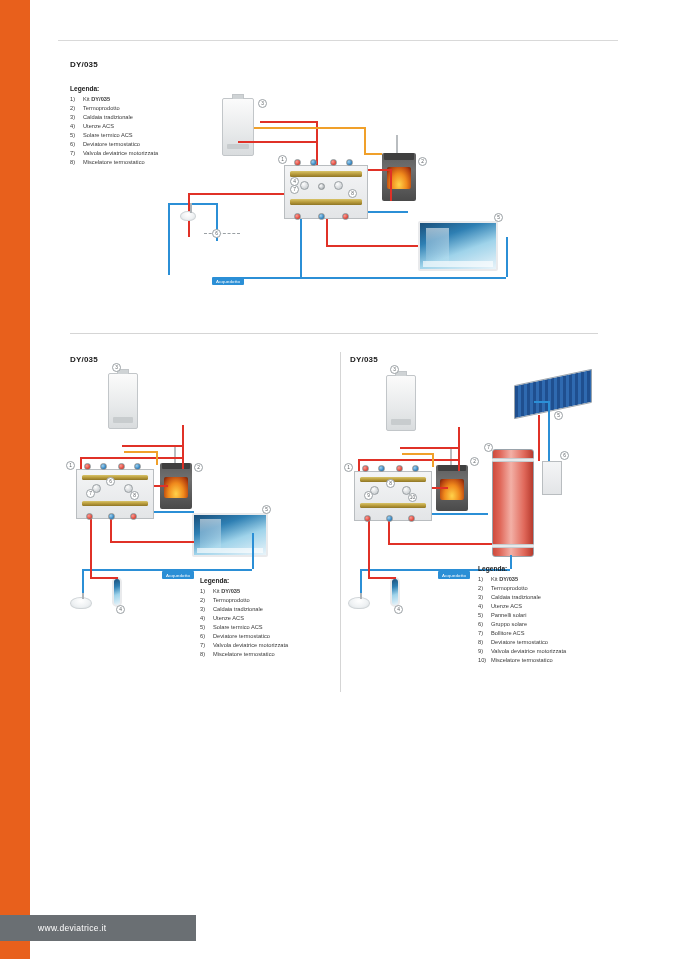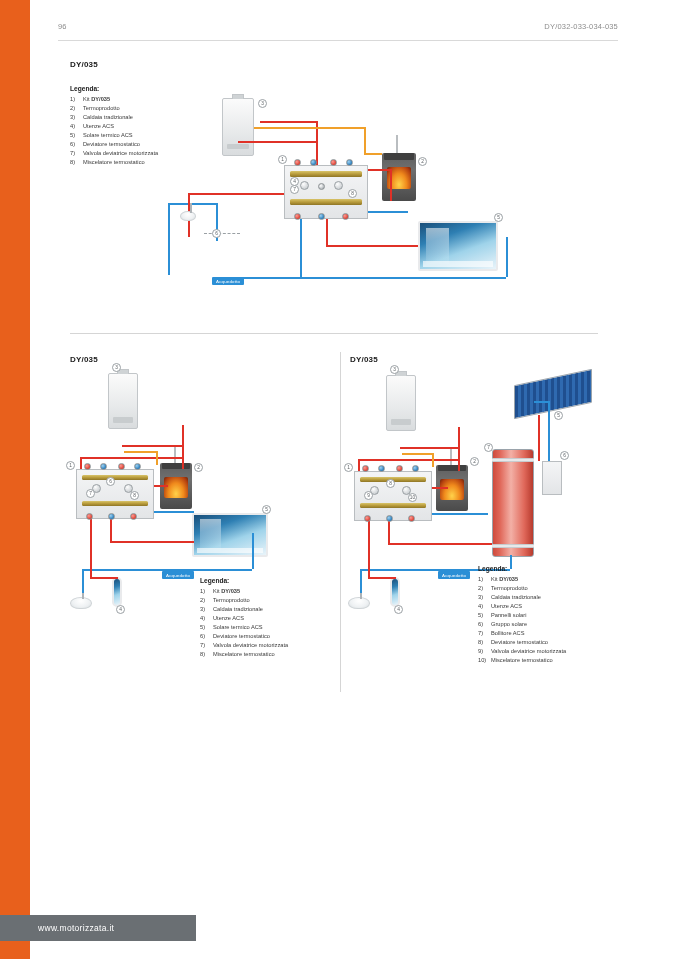--- a/index.html
+++ b/index.html
@@ -174,24 +174,20 @@
     position: absolute; border-top: 1px dashed #9aa0a4; height: 0;
   }
 </style>
 </head>
 <body>
 
 <div class="page">
 
   <div class="left-bar"></div>
 
-  <div class="hdr">
-    <span>96</span>
-    <span>DY/032-033-034-035</span>
-  </div>
   <div class="hdr-rule"></div>
 
   <div class="diag" style="left:70px; top:60px;">
     <div class="sect-title">DY/035</div>
   </div>
 
   <div class="diag" style="left:70px; top:85px;">
     <div class="leg-title">Legenda:</div>
     <div class="leg-list">
       <div class="row">
@@ -523,16 +519,16 @@
           <span class="txt">Valvola deviatrice motorizzata</span>
         </div>
       <div class="row">
           <span class="num">10)</span>
           <span class="txt">Miscelatore termostatico</span>
         </div>
     </div>
   </div>
 
   <div class="footer-bar">
-    <span>www.motorizzata.it</span>
+    <span>www.deviatrice.it</span>
   </div>
 
 </div>
 
 </body></html>

